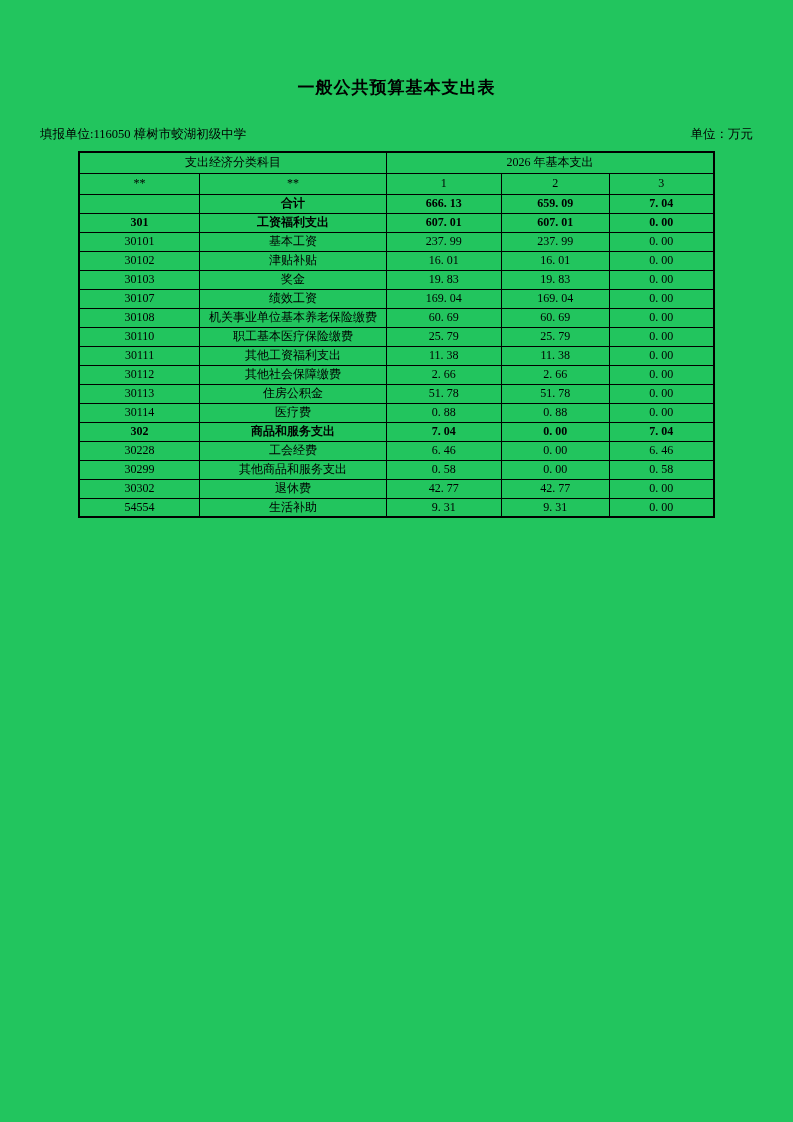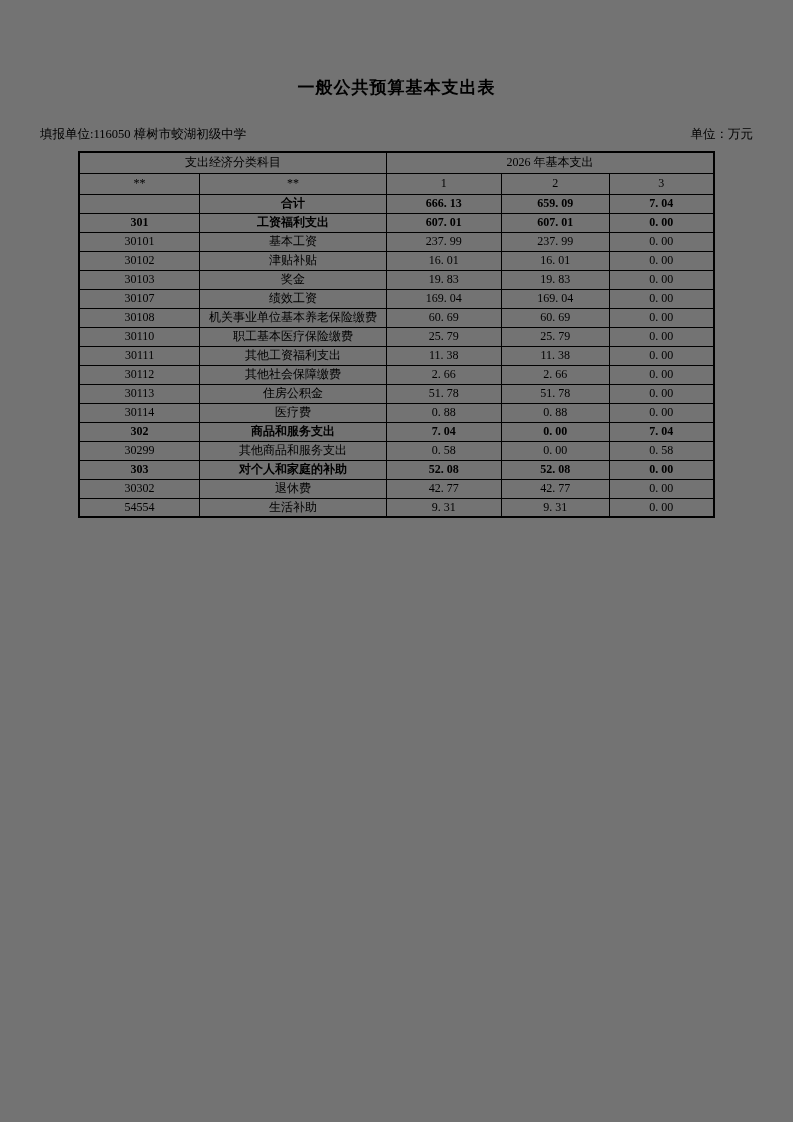--- a/index.html
+++ b/index.html
@@ -1,20 +1,20 @@
 <!DOCTYPE html>
 <html><head>
 <meta charset="utf-8">
 <style>
   * { margin: 0; padding: 0; box-sizing: border-box; }
   html, body { background: #ffffff; }
   .page {
     width: 793px;
     height: 1122px;
-    background: #737373;
+    background: #22c55e;
     position: relative;
     font-family: "Liberation Serif", "DejaVu Serif", serif;
     color: #000000;
     overflow: hidden;
     margin: 0 auto;
   }
   .title {
     margin-top: 78px;
     text-align: center;
     font-size: 17px;
@@ -176,32 +176,32 @@
           <td>0. 00</td>
         </tr>
         <tr class="bold">
           <td>302</td>
           <td>商品和服务支出</td>
           <td>7. 04</td>
           <td>0. 00</td>
           <td>7. 04</td>
         </tr>
         <tr>
+          <td>30228</td>
+          <td>工会经费</td>
+          <td>6. 46</td>
+          <td>0. 00</td>
+          <td>6. 46</td>
+        </tr>
+        <tr>
           <td>30299</td>
           <td>其他商品和服务支出</td>
           <td>0. 58</td>
           <td>0. 00</td>
           <td>0. 58</td>
-        </tr>
-        <tr class="bold">
-          <td>303</td>
-          <td>对个人和家庭的补助</td>
-          <td>52. 08</td>
-          <td>52. 08</td>
-          <td>0. 00</td>
         </tr>
         <tr>
           <td>30302</td>
           <td>退休费</td>
           <td>42. 77</td>
           <td>42. 77</td>
           <td>0. 00</td>
         </tr>
         <tr>
           <td>54554</td>

